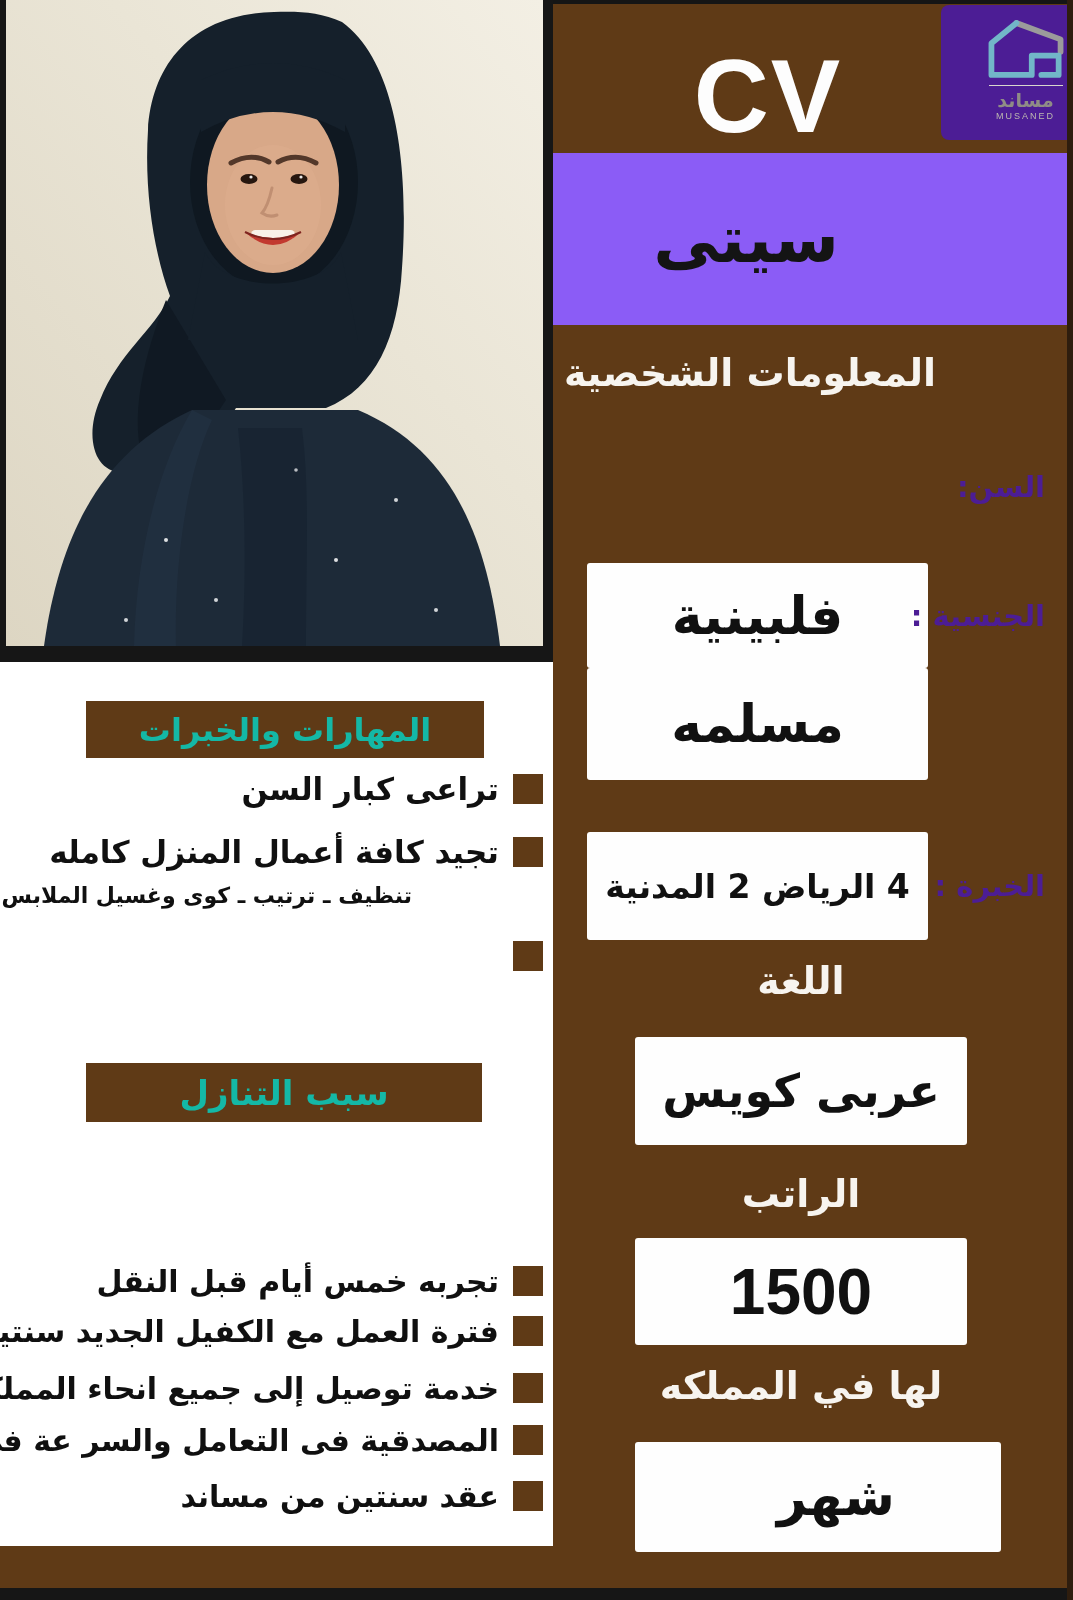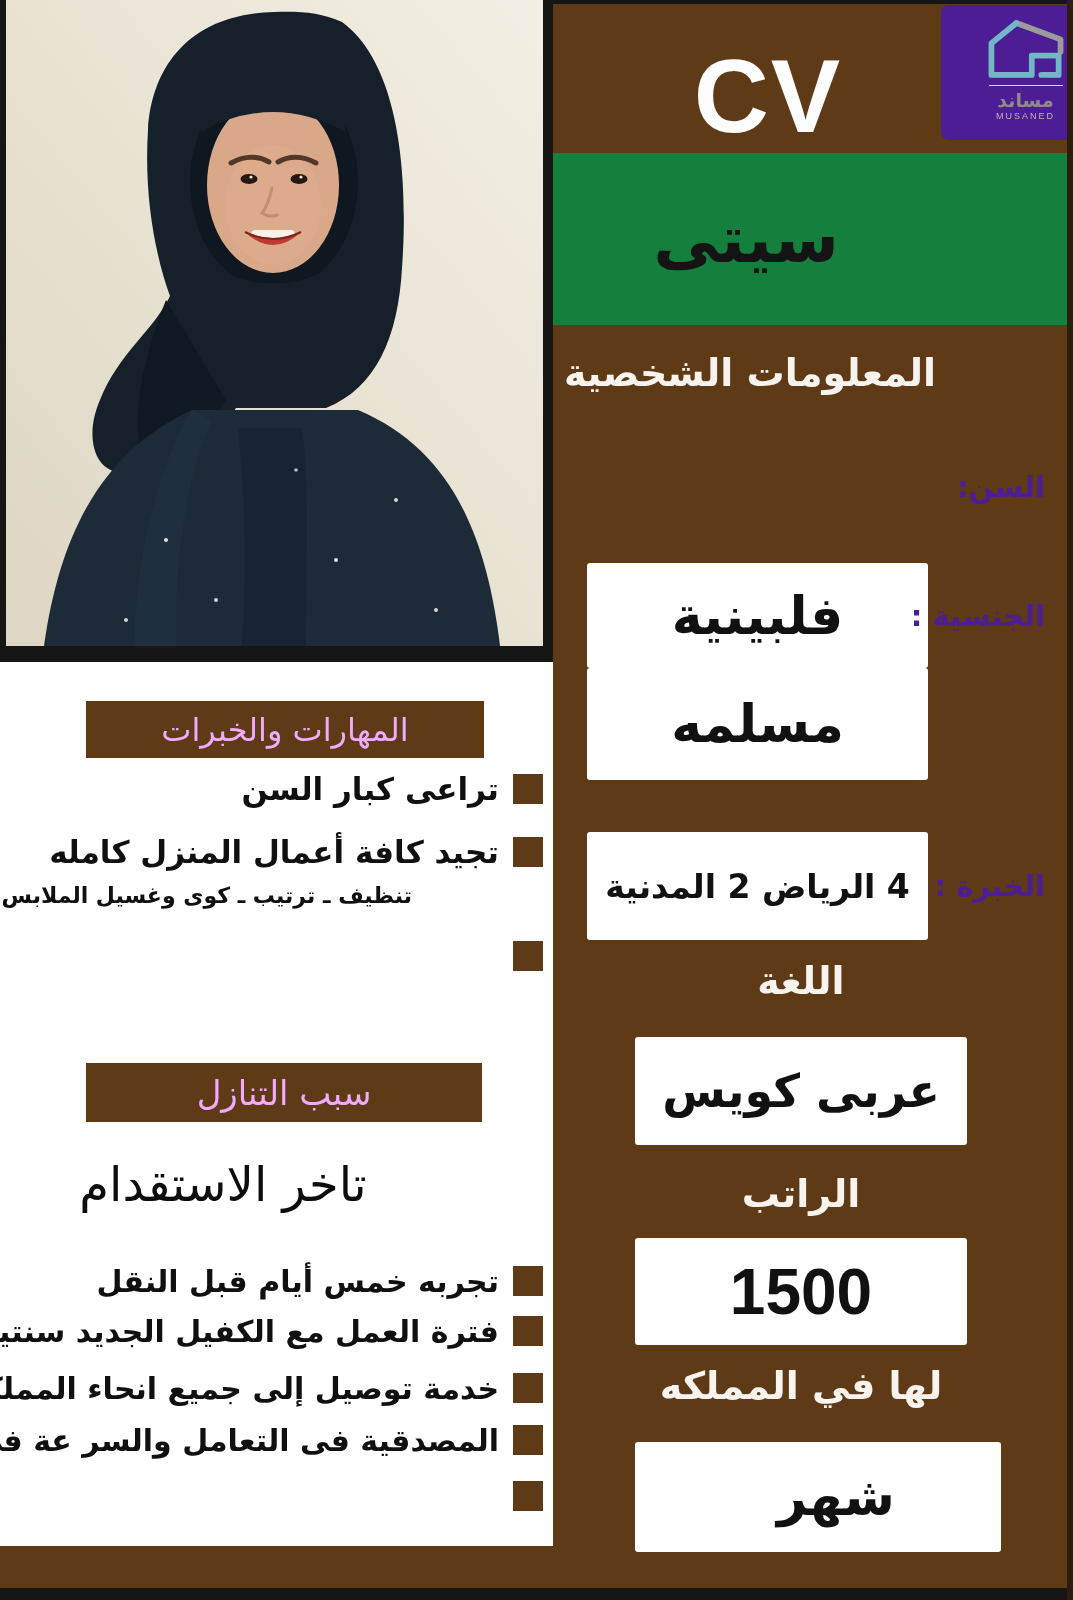--- a/index.html
+++ b/index.html
@@ -25,21 +25,21 @@
     color:#fdfdfd;letter-spacing:2px;margin-top:30px;
   }
   .logo-box{
     position:absolute;left:915px;top:5px;width:169px;height:135px;background:#4c1d95;
     border-radius:8px;display:flex;flex-direction:column;align-items:center;padding-top:8px;box-sizing:border-box;margin-left:26px;
   }
   .logo-divider{width:74px;height:1px;background:#d9d5cd;margin:2px 0 3px 0;}
   .logo-ar{font-size:19px;font-weight:bold;color:#8f8c86;line-height:22px;}
   .logo-en{font-family:"Liberation Sans",sans-serif;font-size:9px;color:#bcb8b0;letter-spacing:2px;line-height:11px;}
   .name-band{
-    position:absolute;left:553px;top:153px;width:514px;height:172px;background:#15803d;
+    position:absolute;left:553px;top:153px;width:514px;height:172px;background:#8b5cf6;
     display:flex;align-items:center;justify-content:center;padding-right:128px;box-sizing:border-box;
     font-size:66px;font-weight:bold;direction:rtl;
   }
   .sec-title{
     position:absolute;color:#f7f4ef;font-weight:bold;text-align:center;direction:rtl;white-space:nowrap;
   }
   .t-personal{left:576px;top:351px;width:360px;font-size:38px;}
   .t-lang{left:635px;top:959px;width:332px;font-size:38px;}
   .t-salary{left:635px;top:1172px;width:332px;font-size:38px;}
   .t-stay{left:635px;top:1364px;width:332px;font-size:38px;}
@@ -58,21 +58,21 @@
   .flabel{
     position:absolute;left:925px;width:120px;color:#4c1d95;font-weight:bold;font-size:29px;
     direction:rtl;text-align:right;display:flex;align-items:center;justify-content:flex-start;white-space:nowrap;
   }
   .fl-age{top:433px;height:108px;}
   .fl-nat{top:563px;height:105px;}
   .fl-rel{top:698px;height:112px;}
   .fl-exp{top:832px;height:108px;}
   
   .brown-bar{
-    position:absolute;background:#5f3a16;color:#f0abfc;font-weight:normal;
+    position:absolute;background:#5f3a16;color:#14b8a6;font-weight:bold;
     display:flex;align-items:center;justify-content:center;direction:rtl;white-space:nowrap;
   }
   .bar-skills{left:86px;top:701px;width:398px;height:57px;font-size:32px;}
   .bar-waiver{left:86px;top:1063px;width:396px;height:59px;font-size:34px;}
   .brow{
     position:absolute;right:530px;height:48px;display:flex;align-items:center;direction:rtl;
     font-weight:bold;color:#101010;white-space:nowrap;
   }
   .brow .bullet{width:30px;height:30px;background:#5f3a16;margin-left:14px;flex:0 0 auto;}
   .skill-row{font-size:31px;}
@@ -199,39 +199,39 @@
   <div class="brow skill-row sr2">
     <span class="bullet"></span>
     <span>تجيد كافة أعمال المنزل كامله</span>
   </div>
   <div class="skill-note">تنظيف ـ ترتيب ـ كوى وغسيل الملابس</div>
   <div class="brow skill-row sr3">
     <span class="bullet"></span>
   </div>
 
   <div class="brown-bar bar-waiver">سبب التنازل</div>
-  <div class="reason">تاخر الاستقدام</div>
 
   <div class="brow feat ft0">
     <span class="bullet"></span>
     <span>تجربه خمس أيام قبل النقل</span>
   </div>
   <div class="brow feat ft1">
     <span class="bullet"></span>
     <span>فترة العمل مع الكفيل الجديد سنتين</span>
   </div>
   <div class="brow feat ft2">
     <span class="bullet"></span>
     <span>خدمة توصيل إلى جميع انحاء المملكه</span>
   </div>
   <div class="brow feat ft3">
     <span class="bullet"></span>
     <span>المصدقية فى التعامل والسر عة في الانـجاز</span>
   </div>
   <div class="brow feat ft4">
     <span class="bullet"></span>
+    <span>عقد سنتين من مساند</span>
   </div>
 
   <div class="bottom-bar"></div>
   <div class="edge-bottom"></div>
   <div class="edge-right"></div>
 
 </div>
 
 </body></html>

